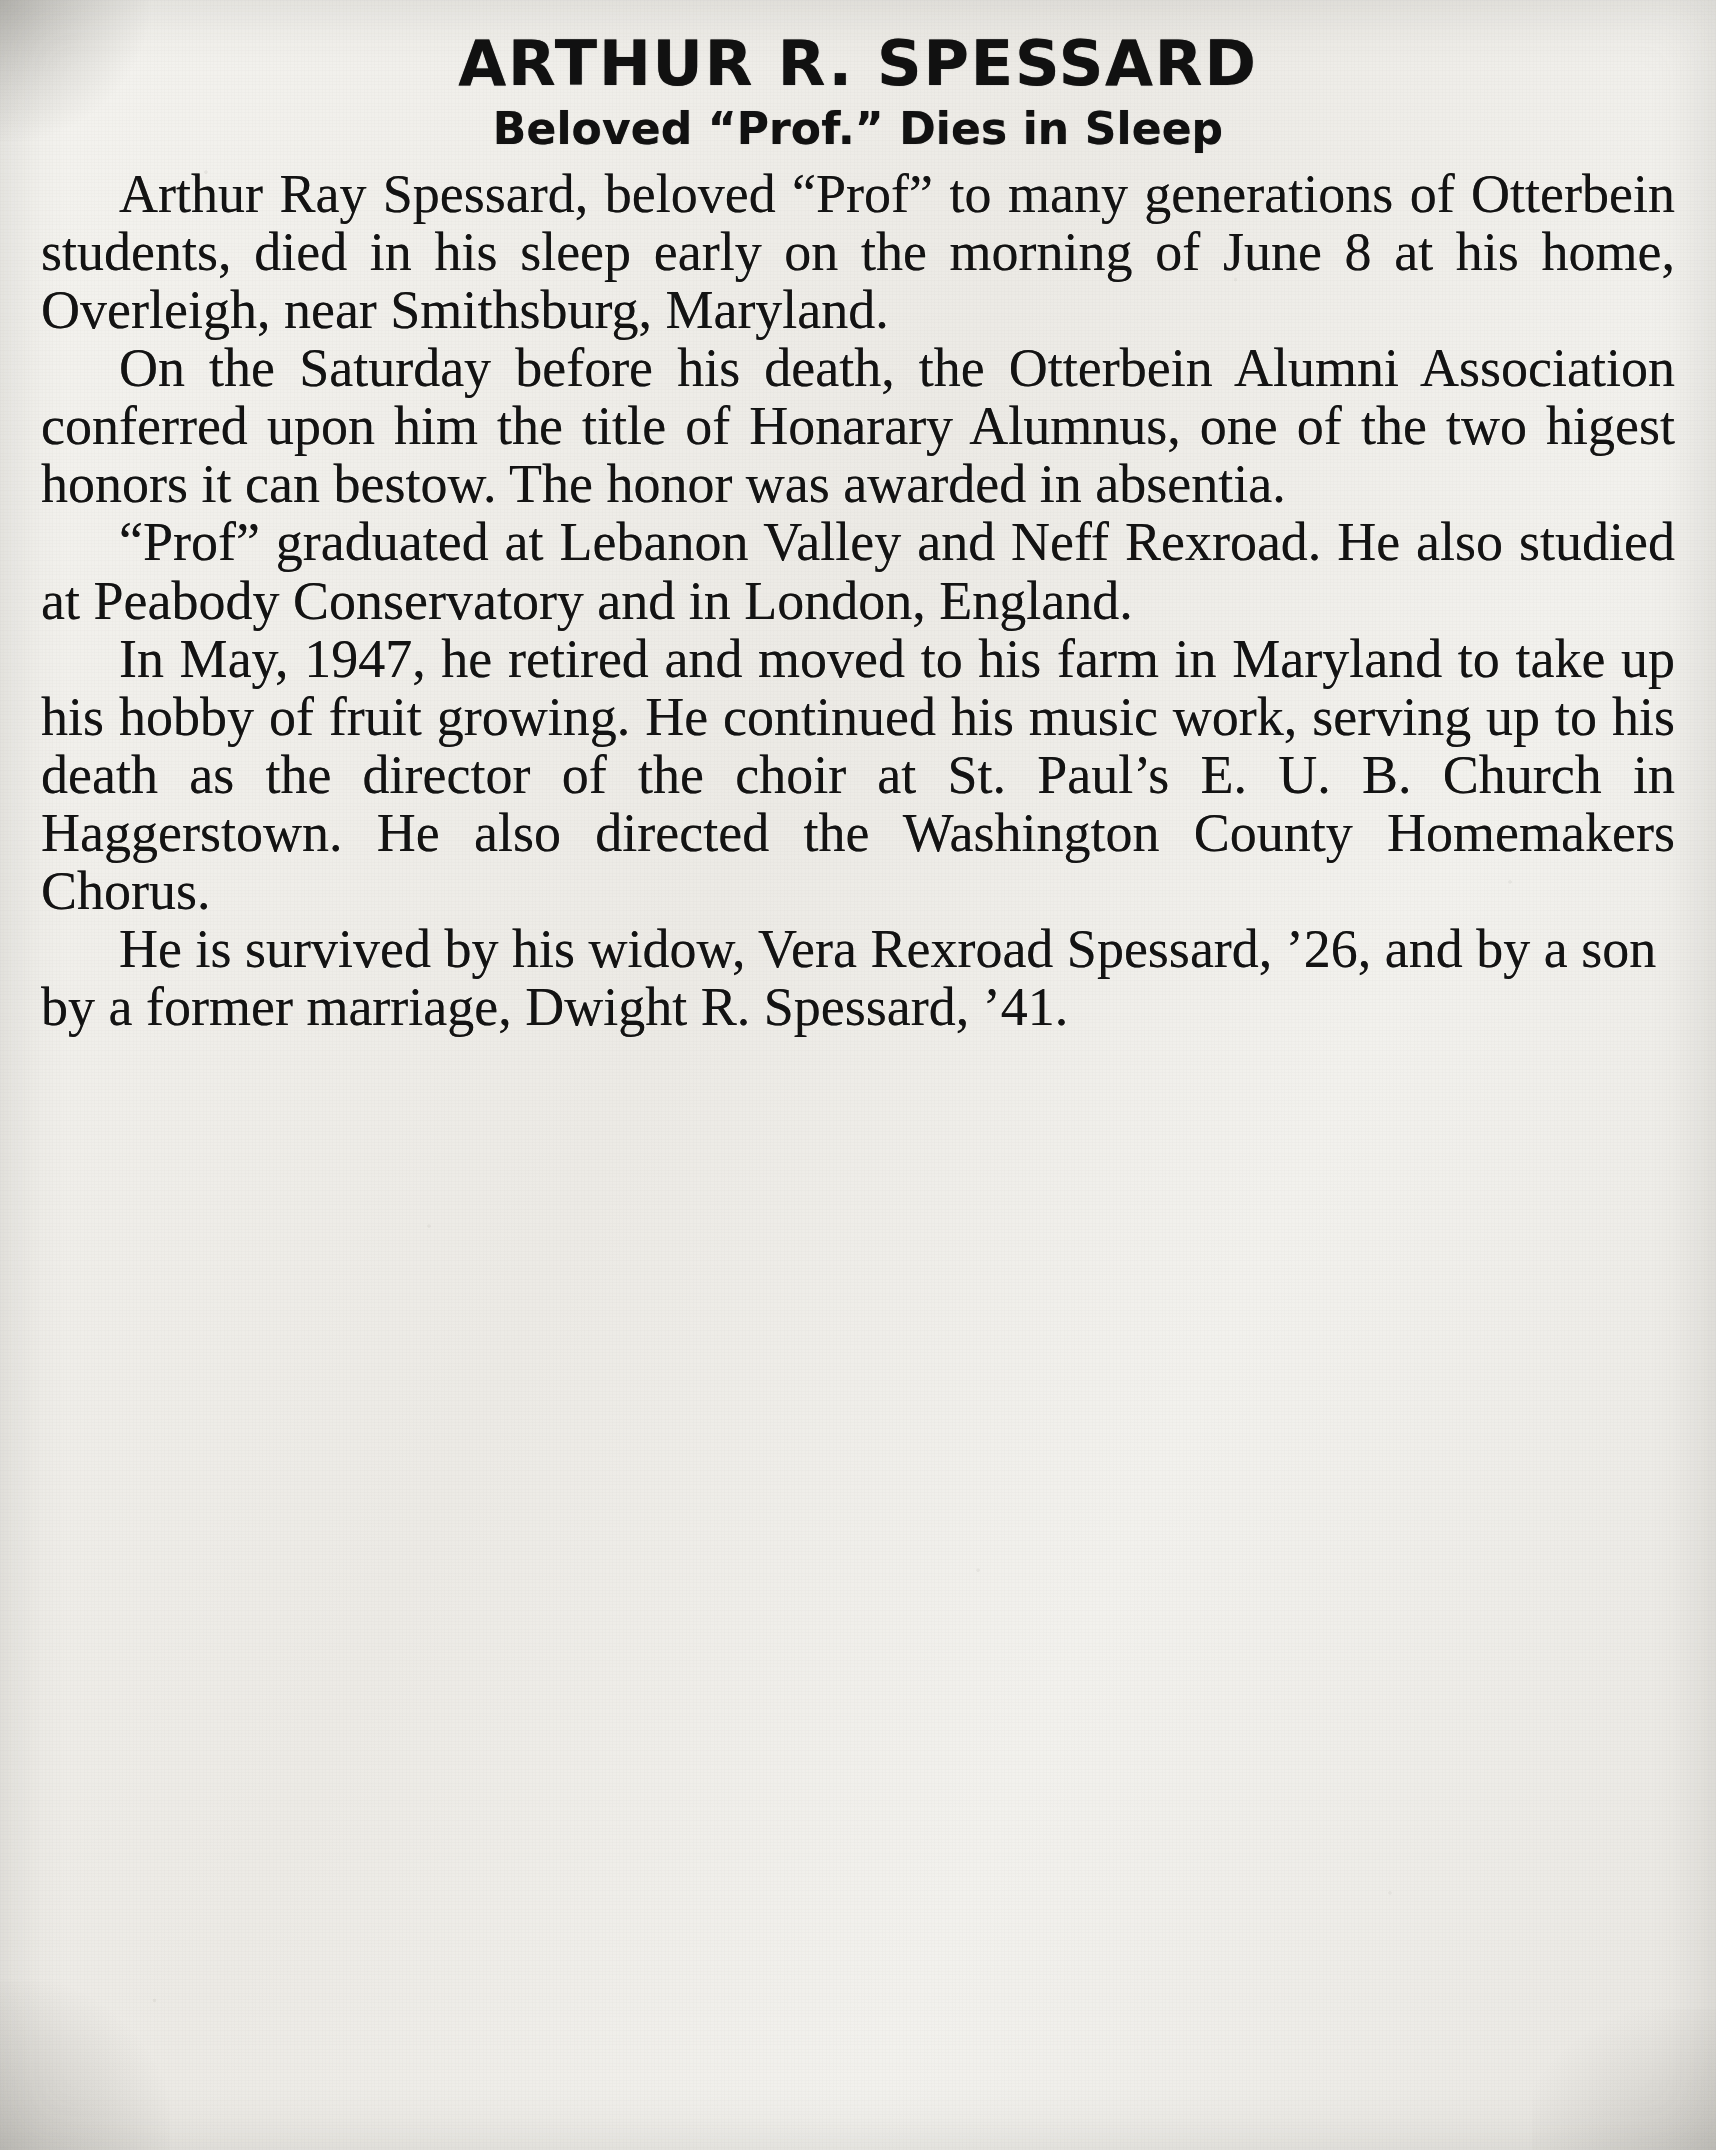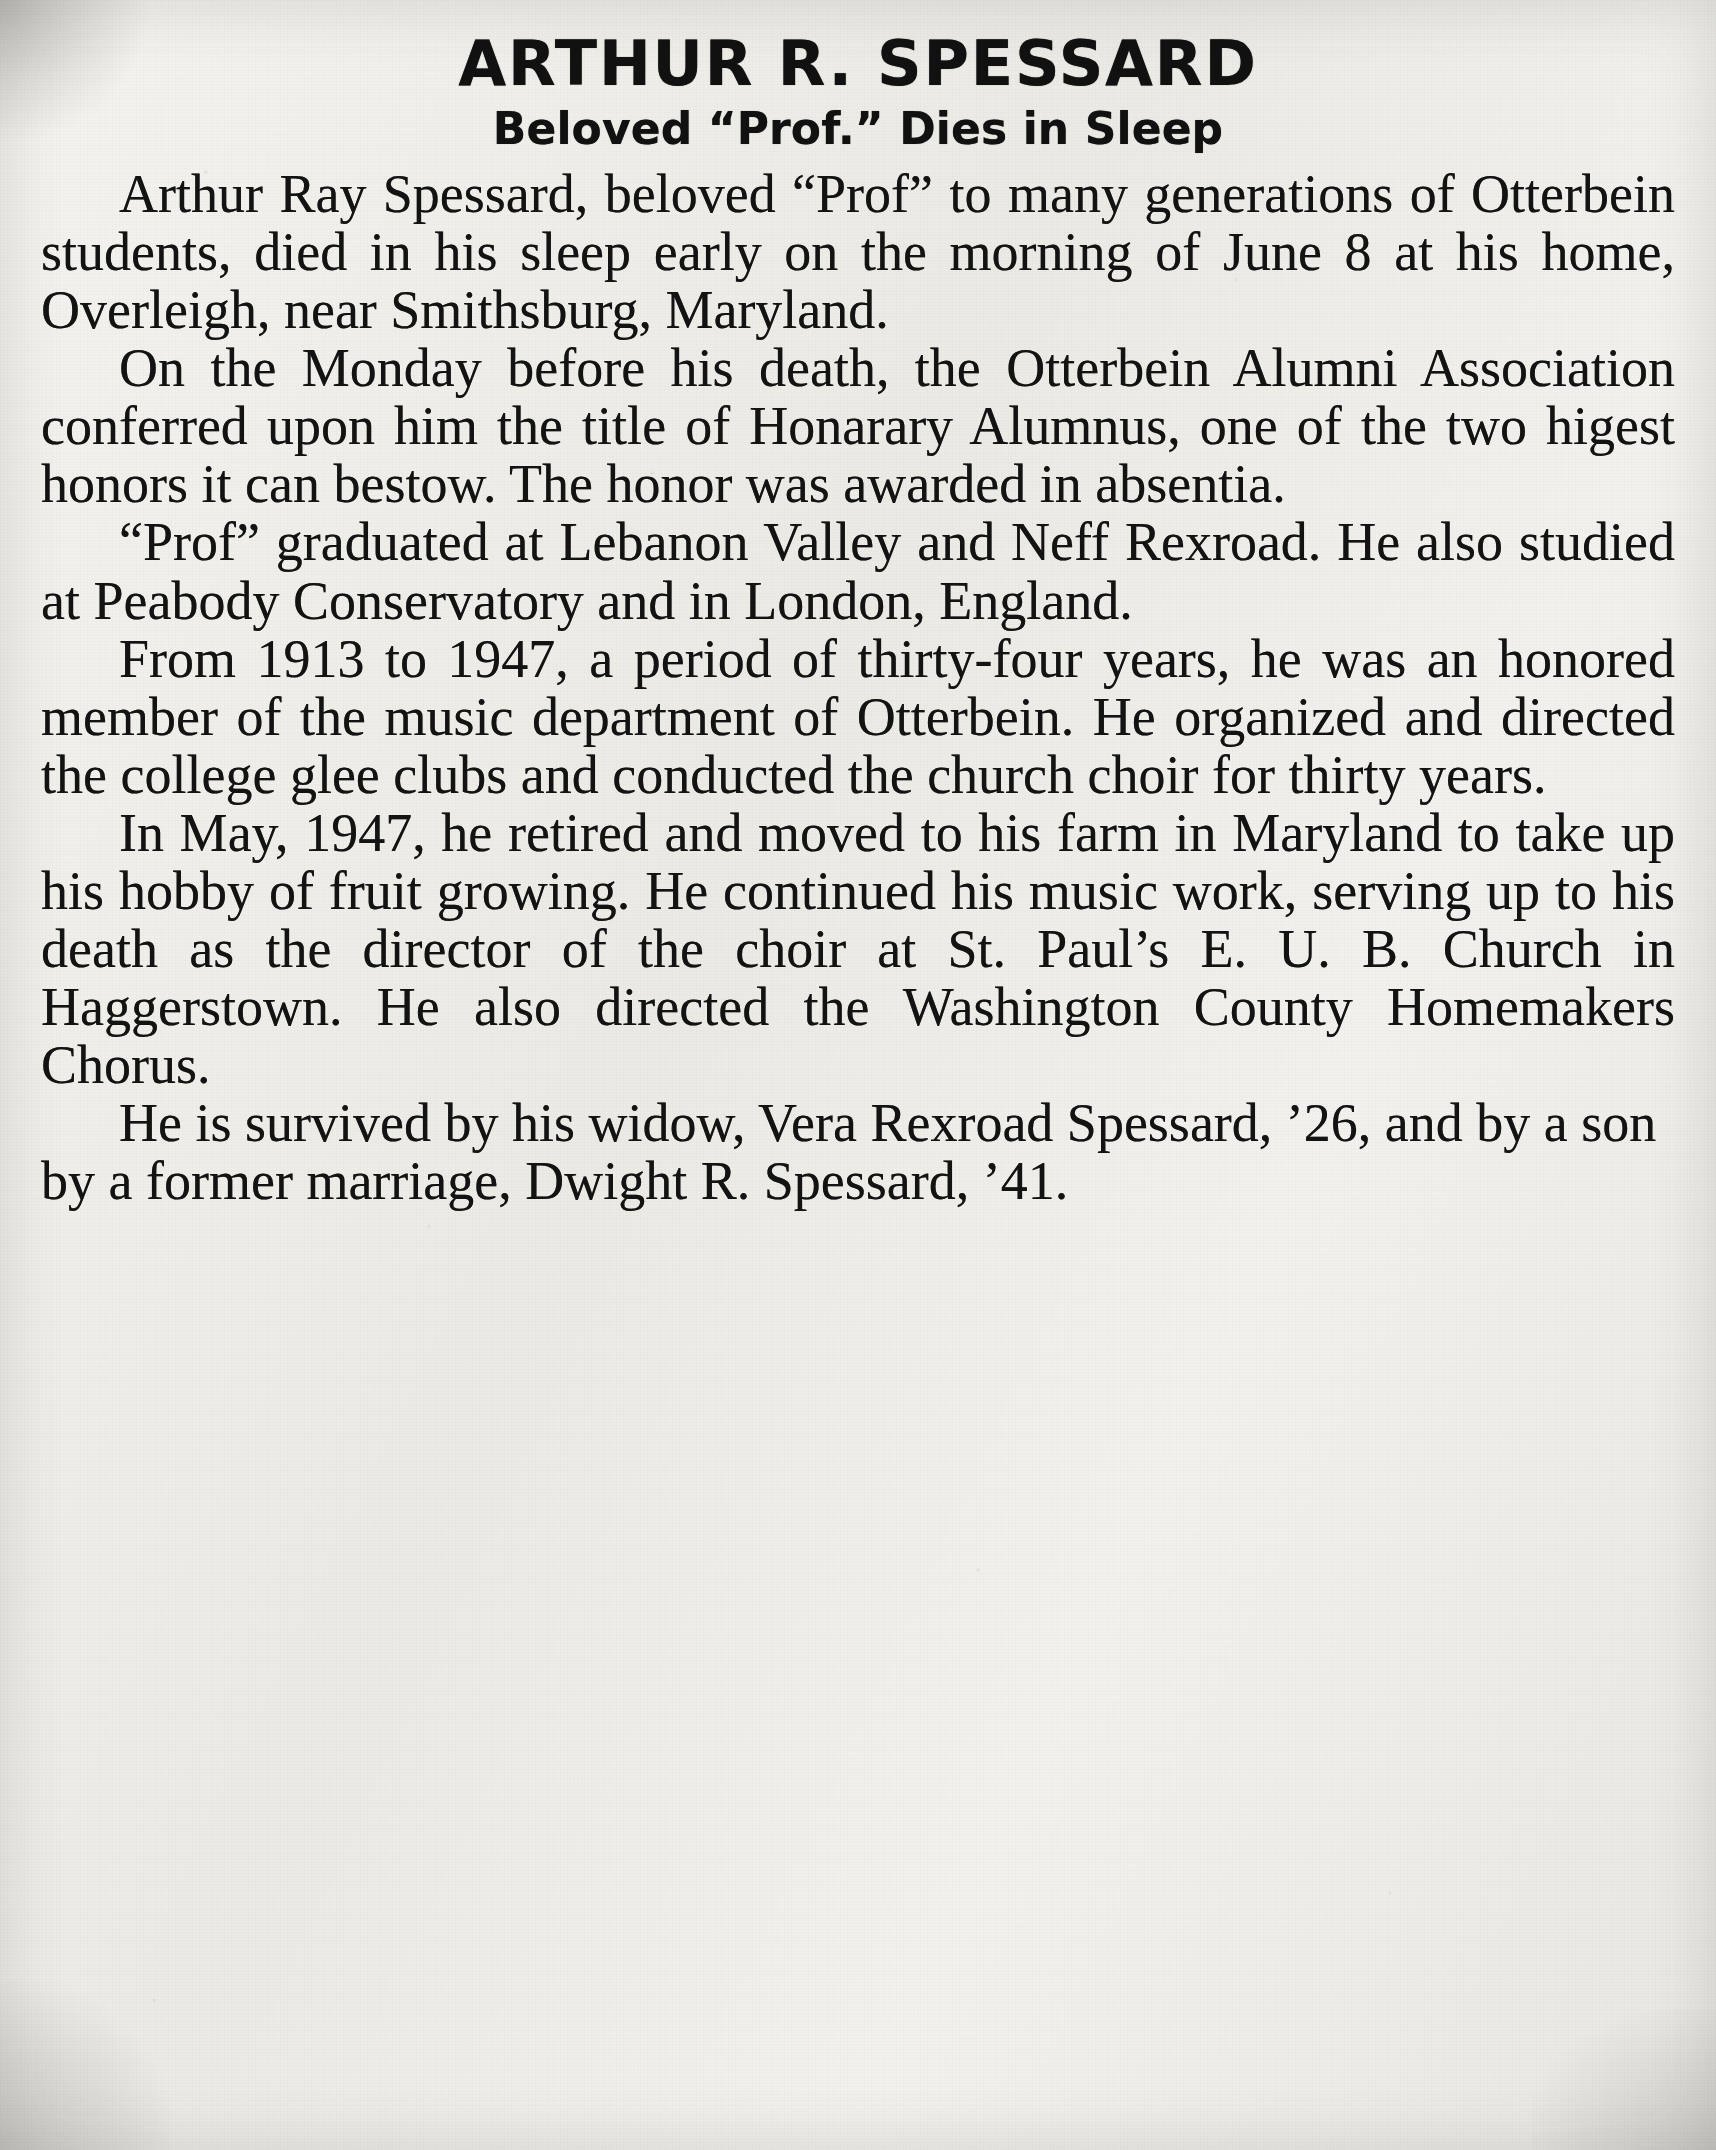--- a/index.html
+++ b/index.html
@@ -127,21 +127,20 @@
   <div class="smudge-bl"></div>
   <div class="smudge-br"></div>
   <div class="edge-shade"></div>
 
   <div class="content">
     <h1 class="headline">ARTHUR R. SPESSARD</h1>
     <h2 class="subhead">Beloved “Prof.” Dies in Sleep</h2>
 
     <div class="body-text">
       <p>Arthur Ray Spessard, beloved “Prof” to many generations of Otterbein students, died in his sleep early on the morning of June 8 at his home, Overleigh, near Smithsburg, Maryland.</p>
-      <p>On the Monday before his death, the Otterbein Alumni Association conferred upon him the title of Honarary Alumnus, one of the two higest honors it can bestow. The honor was awarded in absentia.</p>
+      <p>On the Saturday before his death, the Otterbein Alumni Association conferred upon him the title of Honarary Alumnus, one of the two higest honors it can bestow. The honor was awarded in absentia.</p>
       <p>“Prof” graduated at Lebanon Valley and Neff Rexroad. He also studied at Peabody Conservatory and in London, England.</p>
-      <p>From 1913 to 1947, a period of thirty-four years, he was an honored member of the music department of Otterbein. He organized and directed the college glee clubs and conducted the church choir for thirty years.</p>
       <p>In May, 1947, he retired and moved to his farm in Maryland to take up his hobby of fruit growing. He continued his music work, serving up to his death as the director of the choir at St. Paul’s E. U. B. Church in Haggerstown. He also directed the Washington County Homemakers Chorus.</p>
       <p>He is survived by his widow, Vera Rexroad Spessard, ’26, and by a son by a former marriage, Dwight R. Spessard, ’41.</p>
     </div>
   </div>
 </div>
 
 
 </body></html>

